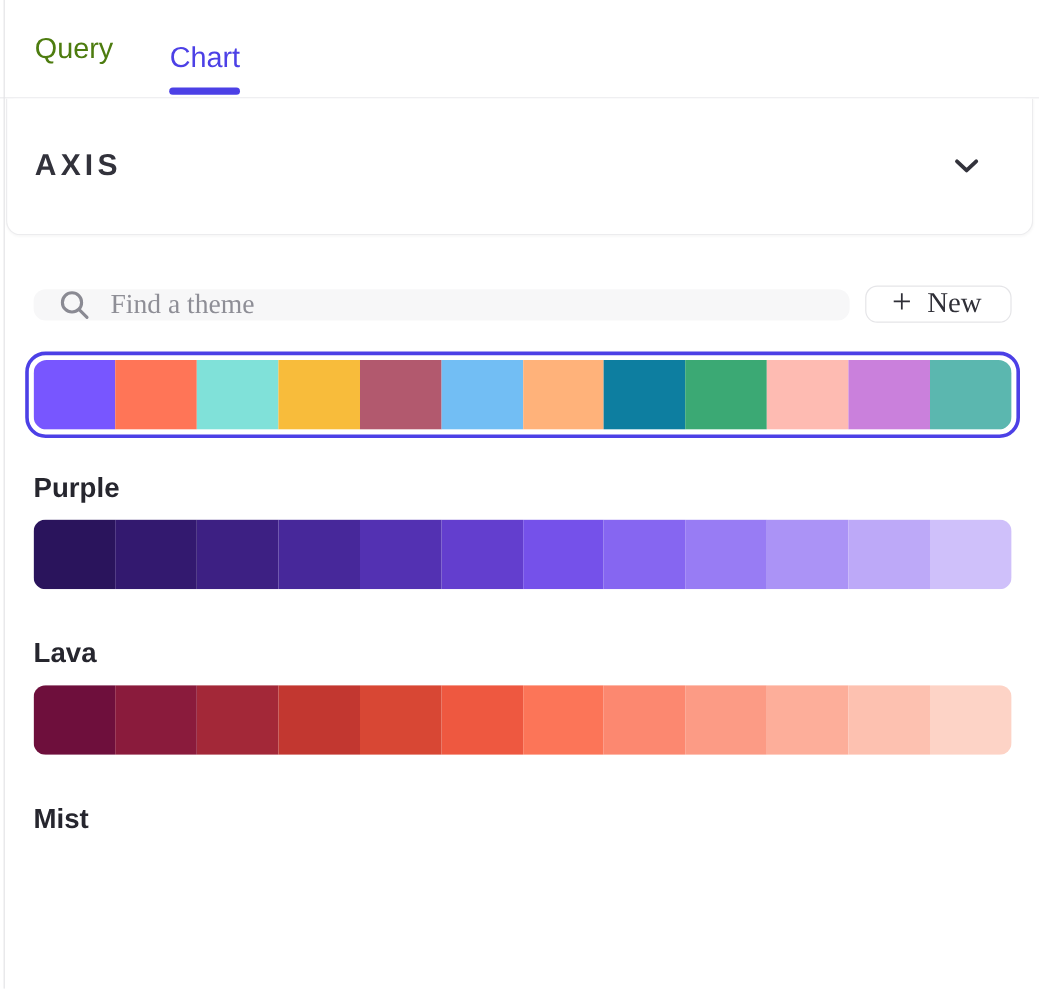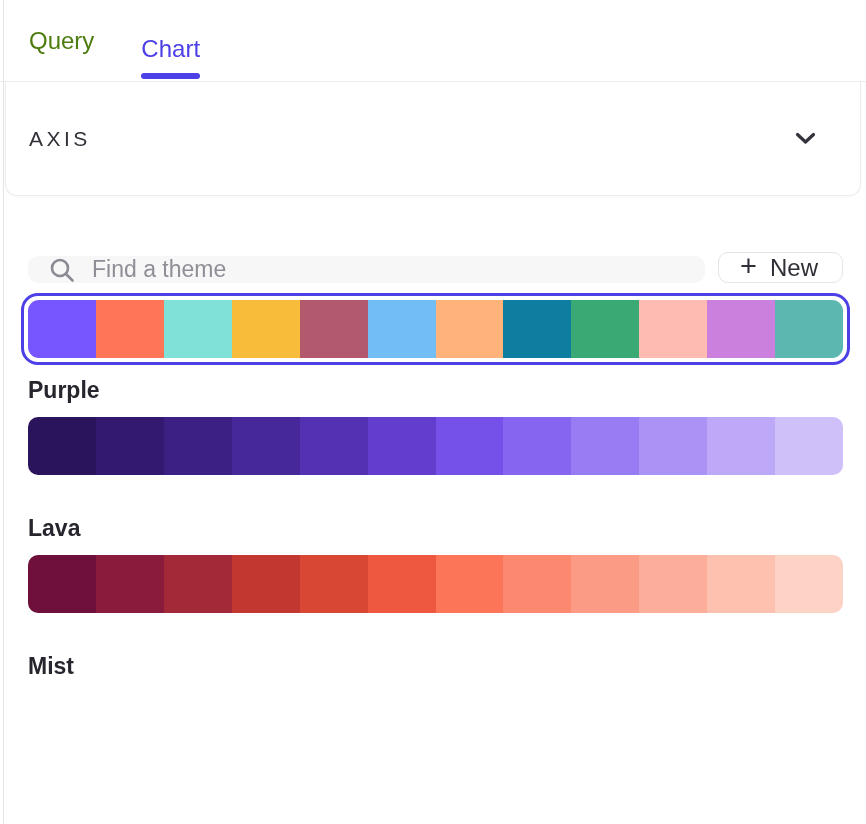--- a/index.html
+++ b/index.html
@@ -16,45 +16,45 @@
     color: #4d7c0f; cursor: pointer; }
   .tab.active { color: #4C40E6; font-weight: 500; margin-top: 16px; }
   .tab.active::after { content: ""; position: absolute; left: 0; right: 0; bottom: 2px;
     height: 6px; border-radius: 3px; background: #4C40E6; }
 
   
   .axis-card { margin: 0 5px; height: 114px; border: 1px solid #ECECEE; border-top: none;
     border-radius: 0 0 12px 12px; display: flex; align-items: center;
     justify-content: space-between; padding: 0 44px 0 23px;
     box-shadow: 0 1px 2px rgba(0,0,0,0.03); background: #fff; cursor: pointer; }
-  .section-title { font-size: 21px; font-weight: 400; letter-spacing: 3.5px; color: #32323B; }
+  .section-title { font-size: 25px; font-weight: 700; letter-spacing: 3.5px; color: #32323B; }
   .chev { display: block; }
 
   
   .themes-section { padding: 0 23px 0 28px; }
   .themes-header { margin-top: 30px; height: 58px; display: flex; align-items: center;
     justify-content: space-between; padding-right: 21px; cursor: pointer; }
 
-  .search-row { margin-top: 28px; display: flex; align-items: flex-end; height: 59px; }
+  .search-row { margin-top: 28px; display: flex; align-items: center; height: 59px; font-family: Liberation Serif, serif; }
   .search-box { flex: 1; display: flex; align-items: center; background: #F7F7F8;
     border-radius: 10px; margin-right: 13px; }
   .search-box svg { margin: 0 17px 0 21px; flex: none; }
   .search-box input { flex: 1; border: none; outline: none; background: transparent;
     font-family: inherit; font-size: 23px; color: #44444C; padding-right: 16px; }
   .search-box input::placeholder { color: #8E8E96; }
   .new-btn { flex: none; display: flex; align-items: center; background: #fff;
     border: 1px solid #E5E5E8; border-radius: 10px; padding: 0 24px 0 21px;
     font-family: inherit; font-size: 24px; font-weight: 500; color: #2F2F37; cursor: pointer; }
   .new-btn .plus { font-size: 29px; font-weight: 400; margin-right: 13px; line-height: 1;
     position: relative; top: -1px; }
 
   
   .theme-row { }
   .theme-label-row { display: flex; align-items: center; margin-top: 37px; height: 30px; }
-  .theme-row + .theme-row .theme-label-row { margin-top: 10px; }
+  .theme-row + .theme-row .theme-label-row { margin-top: 26px; }
   .theme-row.lava .theme-label-row, .theme-row.mist .theme-label-row { margin-top: 38px; }
   .theme-name { font-size: 23px; font-weight: 600; color: #26262E; }
   .theme-badge { margin-left: 11px; background: #F1F1F3; color: #3A3A42; font-size: 19px;
     padding: 3px 9px 5px; border-radius: 6px; }
 
   .swatches { display: flex; height: 58px; border-radius: 10px; overflow: hidden; }
   .swatch { flex: 1; }
   .swatch-strip { margin-top: 12px; cursor: pointer; }
   .swatch-strip.selected { margin: 10px -7px 0; border: 3px solid #4C40E6;
     border-radius: 17px; padding: 4px; background: #fff; }

